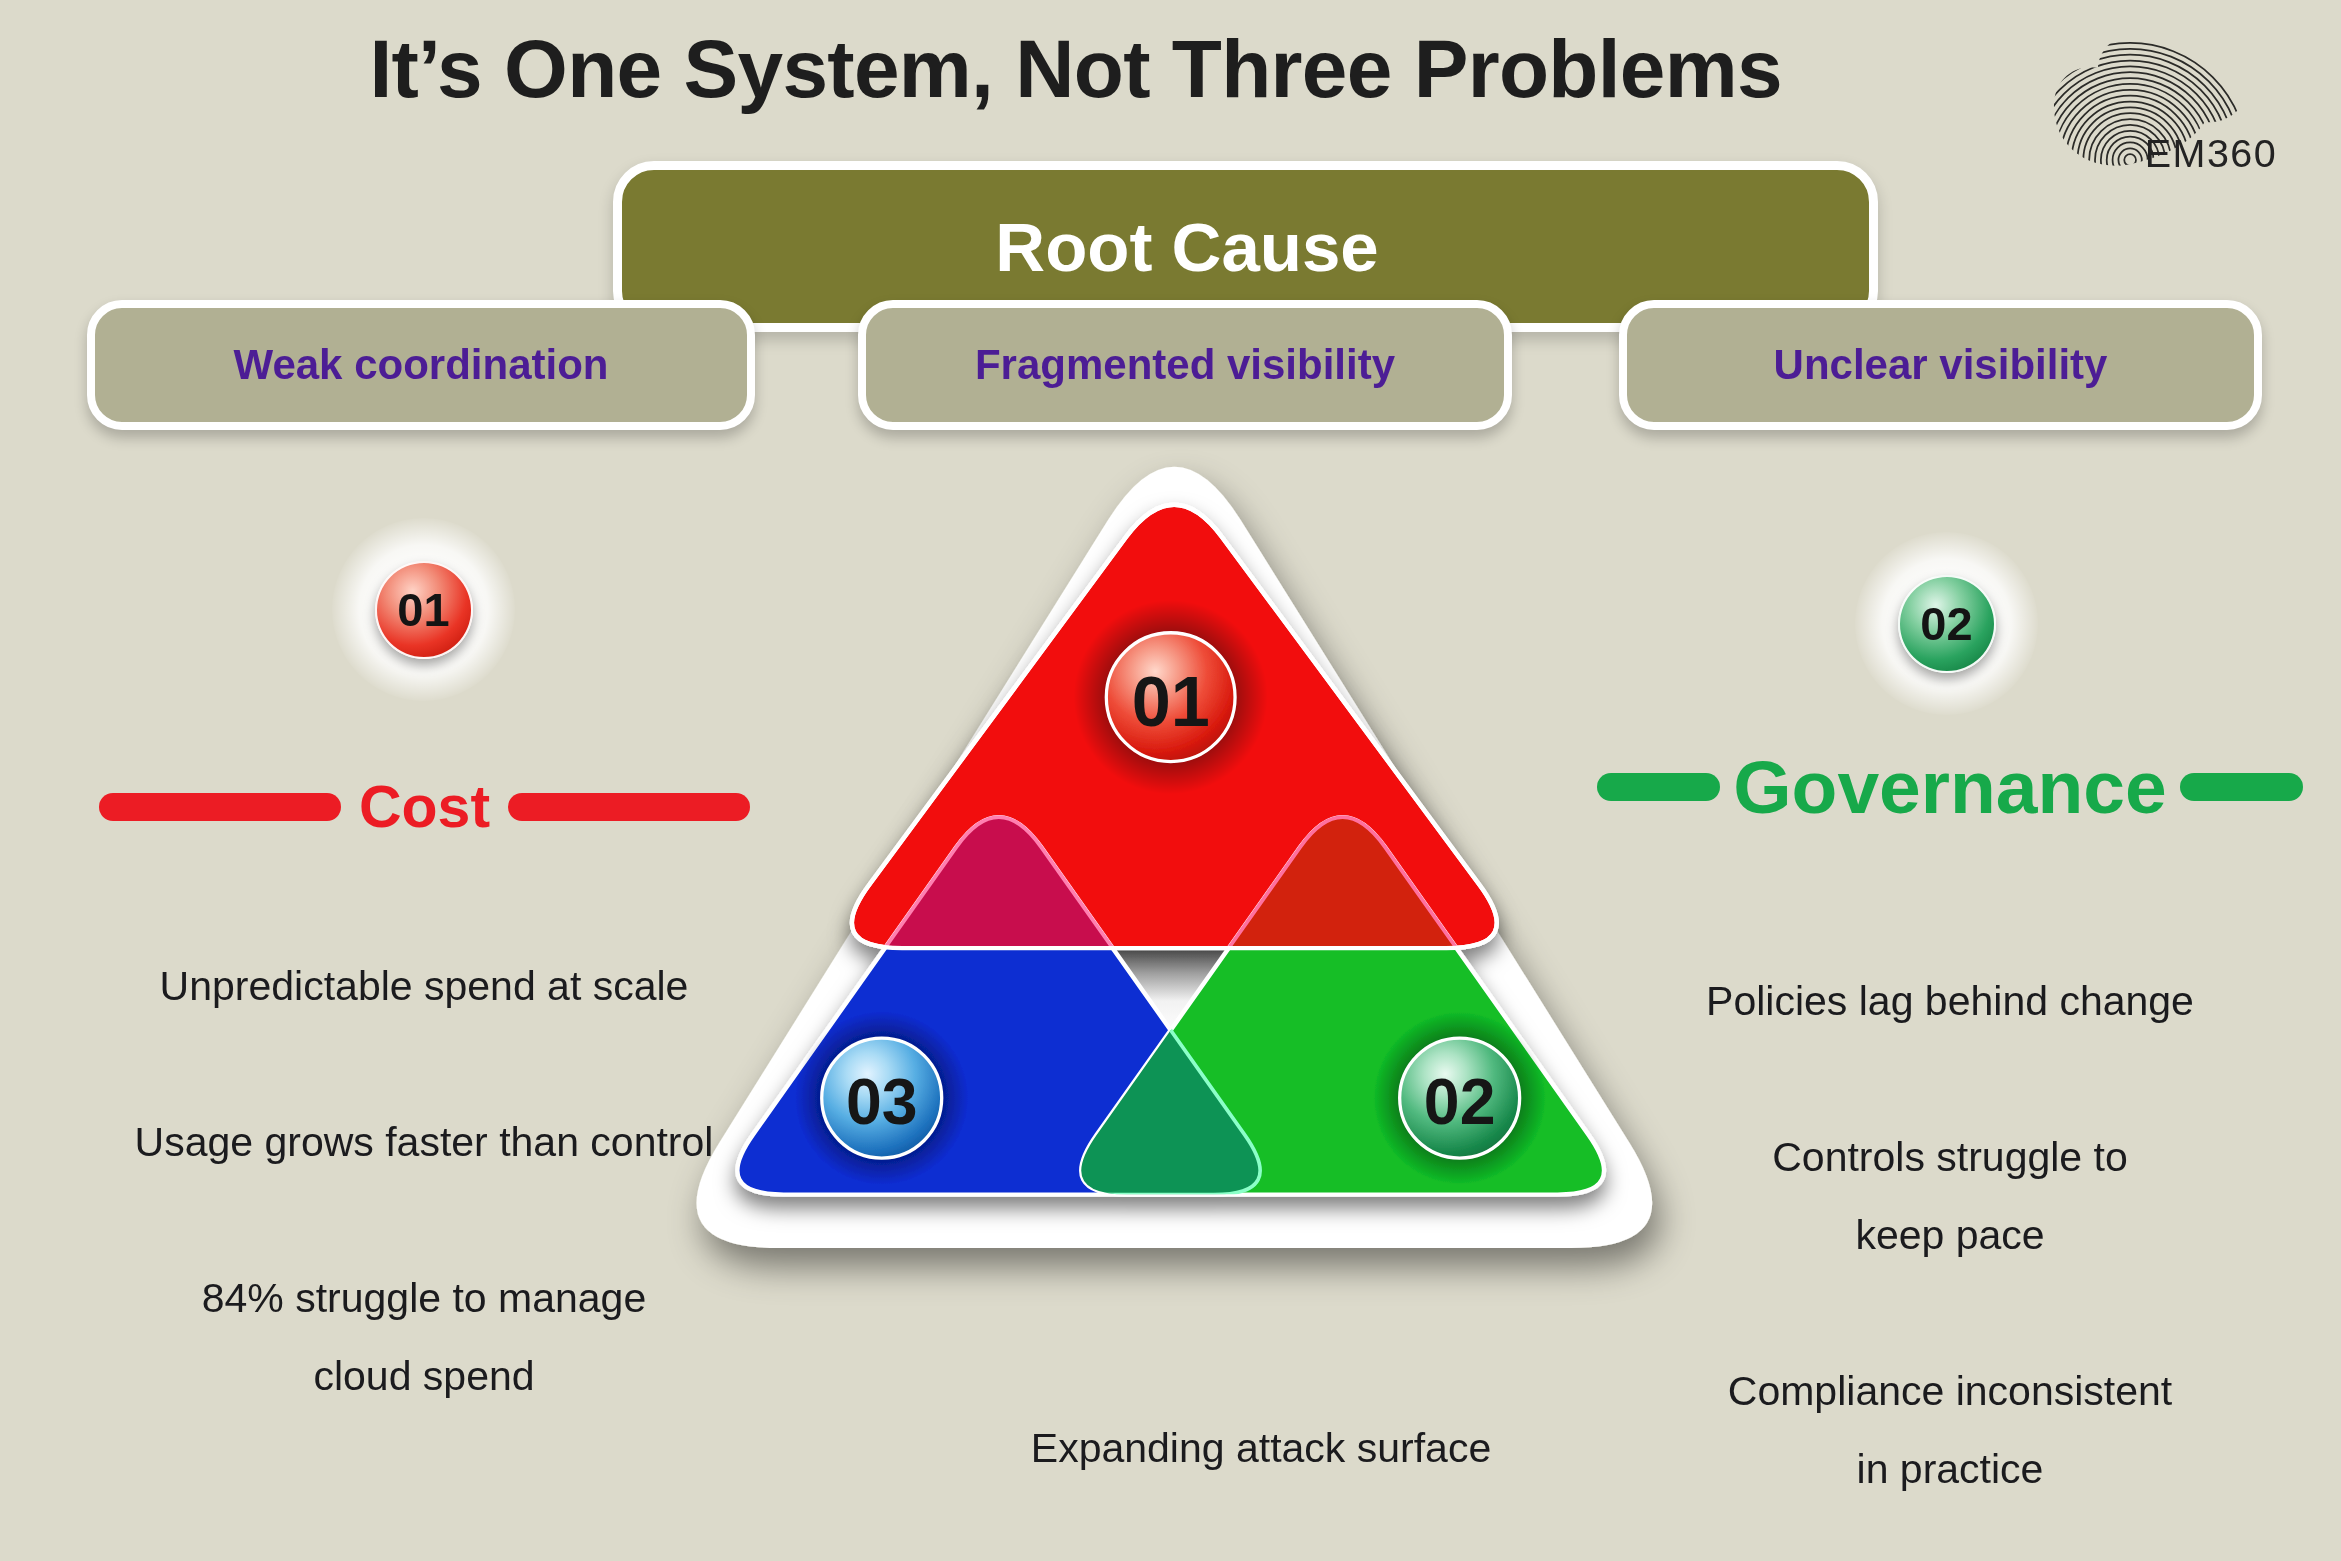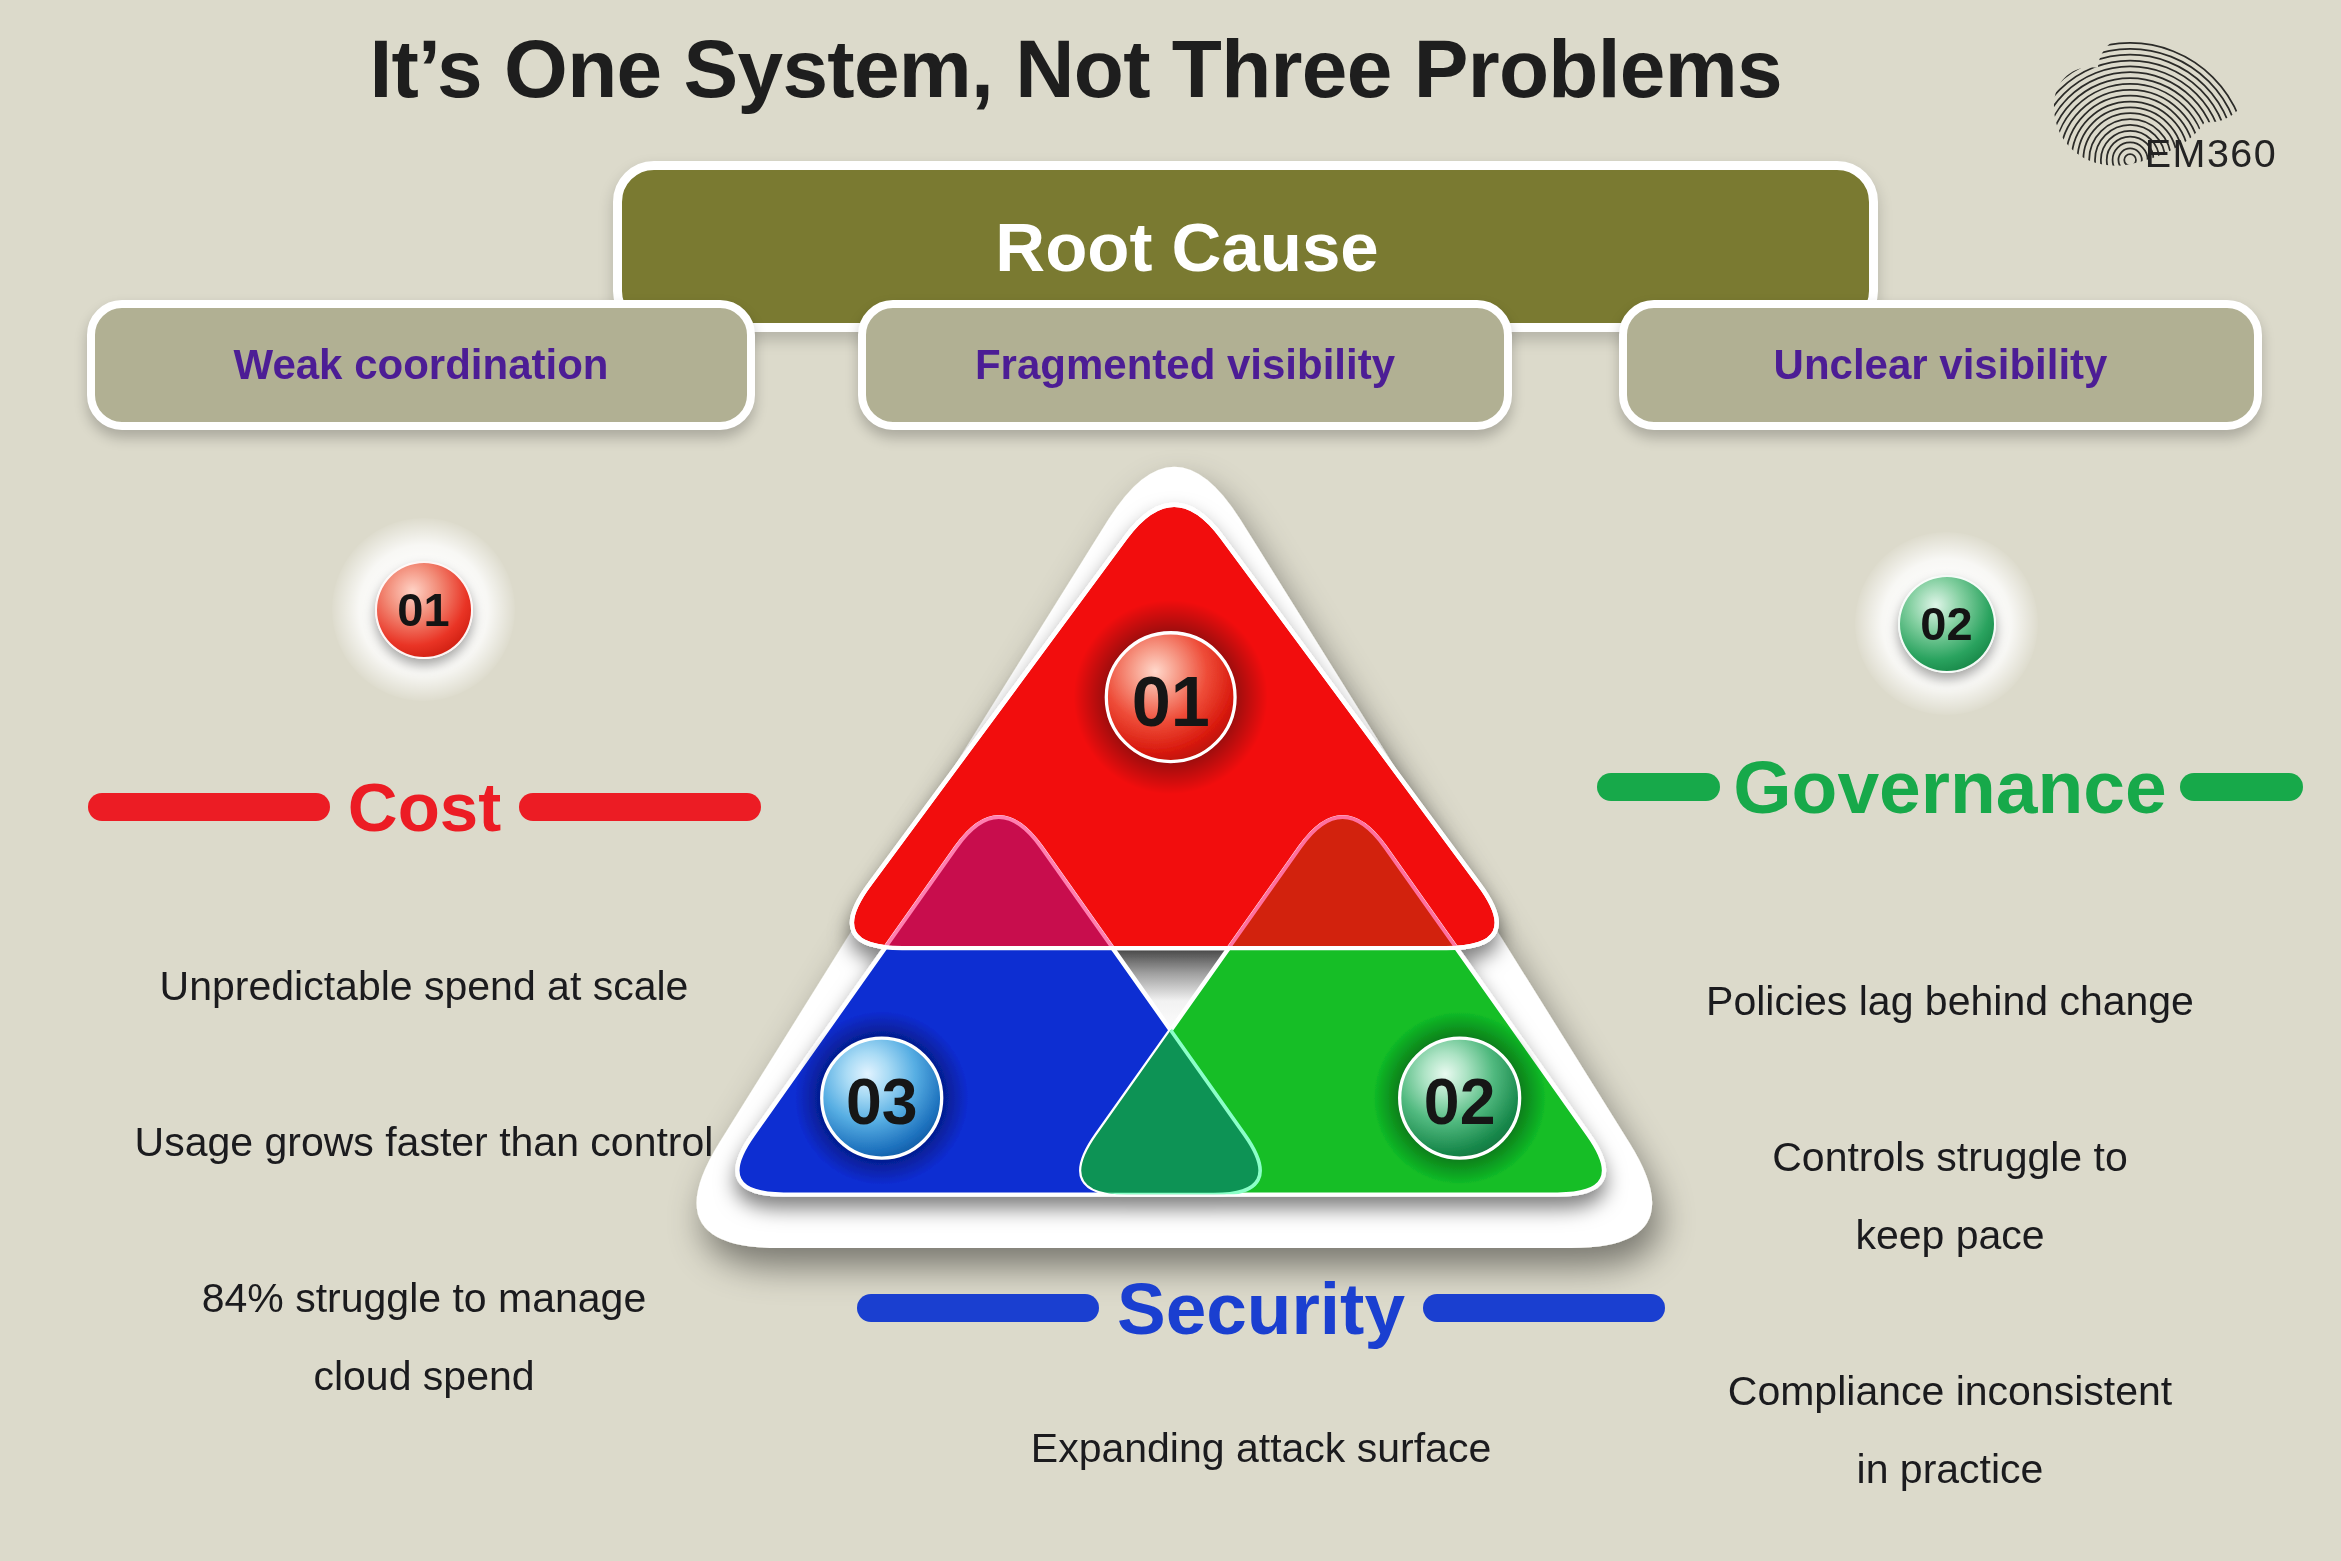--- a/index.html
+++ b/index.html
@@ -43,21 +43,21 @@
   .tri-svg{position:absolute; left:622px; top:381px; width:1112px; height:922px;}
 
   .heading-row{
     position:absolute; height:102px; display:flex; align-items:center;
     justify-content:center; gap:17.6px;
   }
   .heading-row .dash{height:28px; border-radius:14px; flex:0 0 auto;}
   .dash-lg{width:242px;} .dash-md{width:123px;}
   .heading-label{font-weight:bold; white-space:nowrap;}
   .row-cost{left:44px; top:756px; width:761px;}
-  .row-cost .heading-label{font-size:69px; color:var(--cost);}
+  .row-cost .heading-label{font-size:59px; color:var(--cost);}
   .row-cost .dash{background:var(--cost);}
   .row-governance{left:1555px; top:736px; width:790px; gap:13px;}
   .row-governance .heading-label{font-size:75px; color:var(--governance);}
   .row-governance .dash{background:var(--governance);}
   .row-security{left:807px; top:1257px; width:908px;}
   .row-security .heading-label{font-size:73px; color:var(--security);}
   .row-security .dash{background:var(--security);}
 
   .body-lines{
     position:absolute; text-align:center; color:#1B1B1E; font-size:41px;
@@ -257,25 +257,20 @@
     <div class="dash dash-md"></div>
   </div>
   <div class="body-lines lines-governance">
     <div>Policies lag behind change</div>
     <div>Controls struggle to
 keep pace</div>
     <div>Compliance inconsistent
 in practice</div>
   </div>
 
-  <div class="heading-row row-security">
-    <div class="dash dash-lg"></div>
-    <div class="heading-label">Security</div>
-    <div class="dash dash-lg"></div>
-  </div>
   <div class="body-lines lines-security">
     <div>Expanding attack surface</div>
     <div>More services, identities, dependencies</div>
     
   </div>
 
 </div>
 
 
 </body></html>

